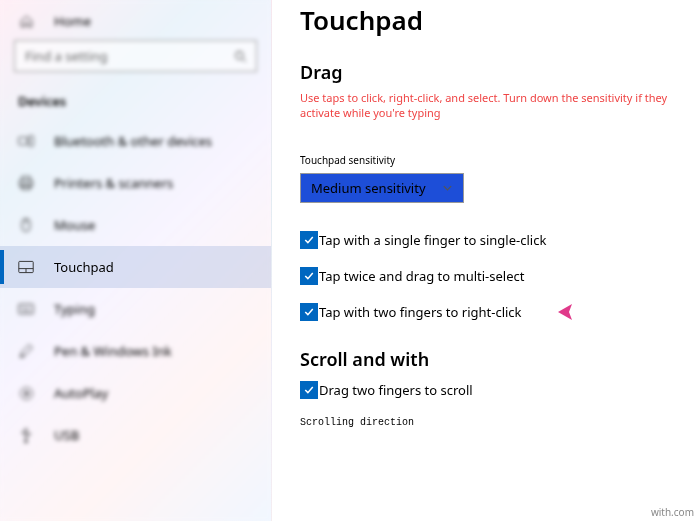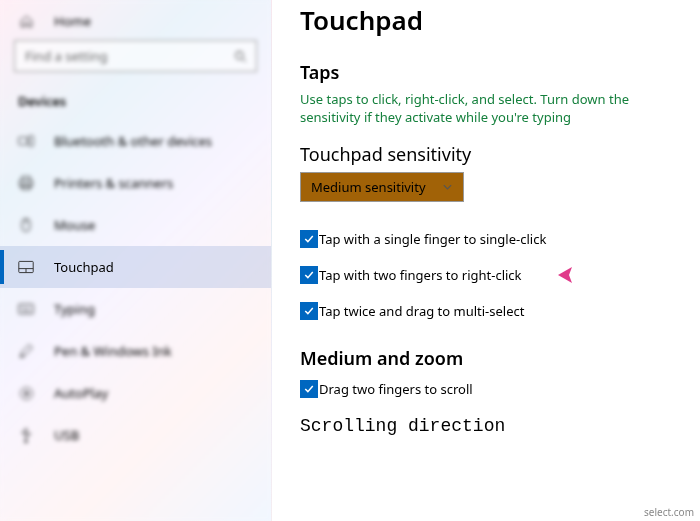--- a/index.html
+++ b/index.html
@@ -81,25 +81,25 @@
     padding: 2px 28px 10px 28px;
     height:521px;
     overflow:hidden;
     position:relative;
   }
   .page-title { font-size: 26px; font-weight:600; margin: 0 0 22px 0; }
   .section-h {
     font-size: 18px; font-weight:600; margin: 0 0 6px 0;
   }
   .section-h.pad { margin-top: 26px; margin-bottom: 6px; }
-  .desc { color:#15803d; font-size:13px; margin: 0 0 16px 0; line-height:1.4; }
-  .field-label { font-size:18px; margin-bottom:6px; }
+  .desc { color:#ef4444; font-size:11px; margin: 0 0 32px 0; line-height:1.4; }
+  .field-label { font-size:10px; margin-bottom:6px; }
   .dropdown {
     display:inline-flex; align-items:center; gap:10px;
-    border:1px solid #999; background:#a16207;
+    border:1px solid #999; background:#1d4ed8;
     padding: 5px 10px 5px 10px;
     font-size:13px; color:#000;
     cursor:pointer;
   }
   .dropdown .chev { color:#555; margin-left:6px; }
   .checks { margin-top: 28px; }
   .check-row {
     display:flex; align-items:center; gap:1px;
     margin-bottom: 18px;
     font-size:13px;
@@ -232,41 +232,49 @@
         </svg>
       </span>
       <span>USB</span>
     </li>
   </ul>
 </div>
 
 <div class="main">
   <h1 class="page-title">Touchpad</h1>
 
-  <h2 class="section-h">Taps</h2>
+  <h2 class="section-h">Drag</h2>
   <p class="desc">Use taps to click, right-click, and select. Turn down the sensitivity if they activate while you're typing</p>
 
   <div class="field-label">Touchpad sensitivity</div>
   <div class="dropdown">
     <span>Medium sensitivity</span>
     <span class="chev">
       <svg width="11" height="8" viewBox="0 0 12 8" fill="none" stroke="#555" stroke-width="1.3">
           <path d="M2 2 L6 6 L10 2"></path>
         </svg>
     </span>
   </div>
 
   <div class="checks">
     <div class="check-row">
       <span class="checkbox">
         <svg viewBox="0 0 16 16">
             <path d="M3 8 L6.5 11.5 L13 4" stroke="#fff" stroke-width="2" fill="none"></path>
           </svg>
       </span>
       <span>Tap with a single finger to single-click</span>
+    </div>
+    <div class="check-row">
+      <span class="checkbox">
+        <svg viewBox="0 0 16 16">
+            <path d="M3 8 L6.5 11.5 L13 4" stroke="#fff" stroke-width="2" fill="none"></path>
+          </svg>
+      </span>
+      <span>Tap twice and drag to multi-select</span>
     </div>
     <div class="check-row">
       <span class="checkbox">
         <svg viewBox="0 0 16 16">
             <path d="M3 8 L6.5 11.5 L13 4" stroke="#fff" stroke-width="2" fill="none"></path>
           </svg>
       </span>
       <span>Tap with two fingers to right-click</span>
       <span class="arrow-annot">
         <svg width="58" height="22" viewBox="0 0 58 22">
@@ -274,37 +282,29 @@
               <linearGradient id="ag" x1="0" x2="1">
                 <stop offset="0" stop-color="#e03a8a"></stop>
                 <stop offset="1" stop-color="#ff4fa0"></stop>
               </linearGradient>
             </defs>
           <path d="M55 11 L10 11" stroke="url(#ag)" stroke-width="5" stroke-linecap="round"></path>
           <path d="M2 11 L16 3 L13 11 L16 19 Z" fill="#e03a8a"></path>
         </svg>
       </span>
     </div>
-    <div class="check-row">
-      <span class="checkbox">
-        <svg viewBox="0 0 16 16">
-            <path d="M3 8 L6.5 11.5 L13 4" stroke="#fff" stroke-width="2" fill="none"></path>
-          </svg>
-      </span>
-      <span>Tap twice and drag to multi-select</span>
-    </div>
-  </div>
-
-  <h2 class="section-h pad">Medium and zoom</h2>
+  </div>
+
+  <h2 class="section-h pad">Scroll and with</h2>
 
   <div class="check-row" style="margin-top:10px;">
     <span class="checkbox">
       <svg viewBox="0 0 16 16">
           <path d="M3 8 L6.5 11.5 L13 4" stroke="#fff" stroke-width="2" fill="none"></path>
         </svg>
     </span>
     <span>Drag two fingers to scroll</span>
   </div>
 
   <div class="field-label" style="margin-top:6px;font-family:Liberation Mono, monospace;">Scrolling direction</div>
 
-  <div class="watermark">select.com</div>
+  <div class="watermark">with.com</div>
 </div>
 
 </body></html>

